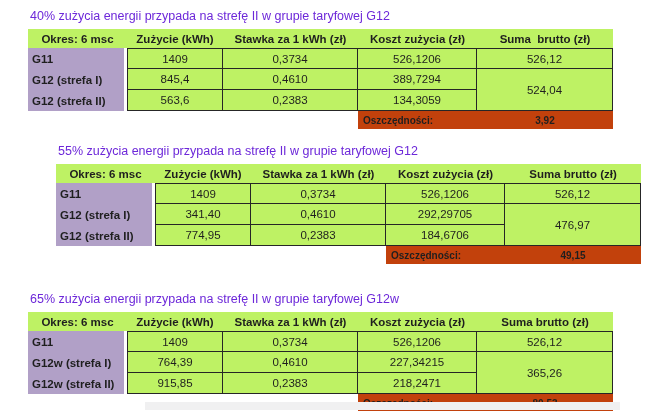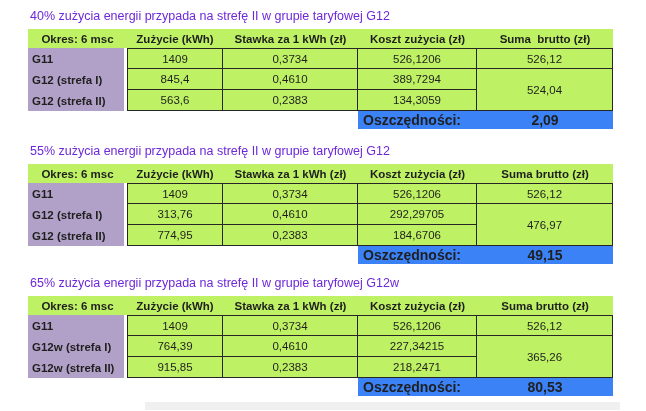--- a/index.html
+++ b/index.html
@@ -7,22 +7,22 @@
     width: 646px; height: 411px;
     background: #ffffff;
     font-family: "Liberation Sans", sans-serif;
     color: #1f1f1f;
     position: relative;
     overflow: hidden;
   }
   .canvas { padding-top: 9px; }
 
   .tsec { }
-  .tsec.s2 { margin-top: 15px; }
-  .tsec.s3 { margin-top: 12px; }
+  .tsec.s2 { margin-top: 15px; padding-left: 28px; }
+  .tsec.s3 { margin-top: 28px; }
 
   .title {
     margin-left: 30px;
     margin-bottom: 5px;
     font-size: 12.5px;
     line-height: 15px;
     color: #6d28d9;
   }
 
   .tbl {
@@ -64,23 +64,23 @@
     border-bottom: 1.5px solid #262626;
     box-sizing: border-box;
   }
   .dc.lb { border-left: 1.5px solid #262626; }
   .dc.tb { border-top: 1.5px solid #262626; }
   .dc.merged { grid-column: 5; grid-row: 3 / 5; }
 
   
   .sp { background: transparent; }
   .sv {
-    background: #3b82f6;
+    background: #c2410c;
     font-weight: 700;
-    font-size: 14px;
+    font-size: 10px;
     display: flex; align-items: center;
     box-sizing: border-box;
   }
   .sv-label { padding-left: 5px; }
   .sv-value { justify-content: center; }
 
   .bottom-strip {
     position: absolute;
     left: 145px; bottom: 1px;
     width: 475px; height: 8px;
@@ -115,41 +115,41 @@
 
       <div class="lc">G12 (strefa II)</div>
       <div class="dc lb">563,6</div>
       <div class="dc">0,2383</div>
       <div class="dc">134,3059</div>
 
       <div class="sp"></div>
       <div class="sp"></div>
       <div class="sp"></div>
       <div class="sv sv-label">Oszczędności:</div>
-      <div class="sv sv-value">2,09</div>
+      <div class="sv sv-value">3,92</div>
     </div>
   </section>
 
   <section class="tsec s2">
     <div class="title">55% zużycia energii przypada na strefę II w grupie taryfowej G12</div>
     <div class="tbl">
       <div class="hc">Okres: 6 msc</div>
       <div class="hc">Zużycie (kWh)</div>
       <div class="hc">Stawka za 1 kWh (zł)</div>
       <div class="hc">Koszt zużycia (zł)</div>
       <div class="hc">Suma brutto (zł)</div>
 
       <div class="lc">G11</div>
       <div class="dc lb tb">1409</div>
       <div class="dc tb">0,3734</div>
       <div class="dc tb">526,1206</div>
       <div class="dc tb">526,12</div>
 
       <div class="lc">G12 (strefa I)</div>
-      <div class="dc lb">313,76</div>
+      <div class="dc lb">341,40</div>
       <div class="dc">0,4610</div>
       <div class="dc">292,29705</div>
       <div class="dc merged">476,97</div>
 
       <div class="lc">G12 (strefa II)</div>
       <div class="dc lb">774,95</div>
       <div class="dc">0,2383</div>
       <div class="dc">184,6706</div>
 
       <div class="sp"></div>

